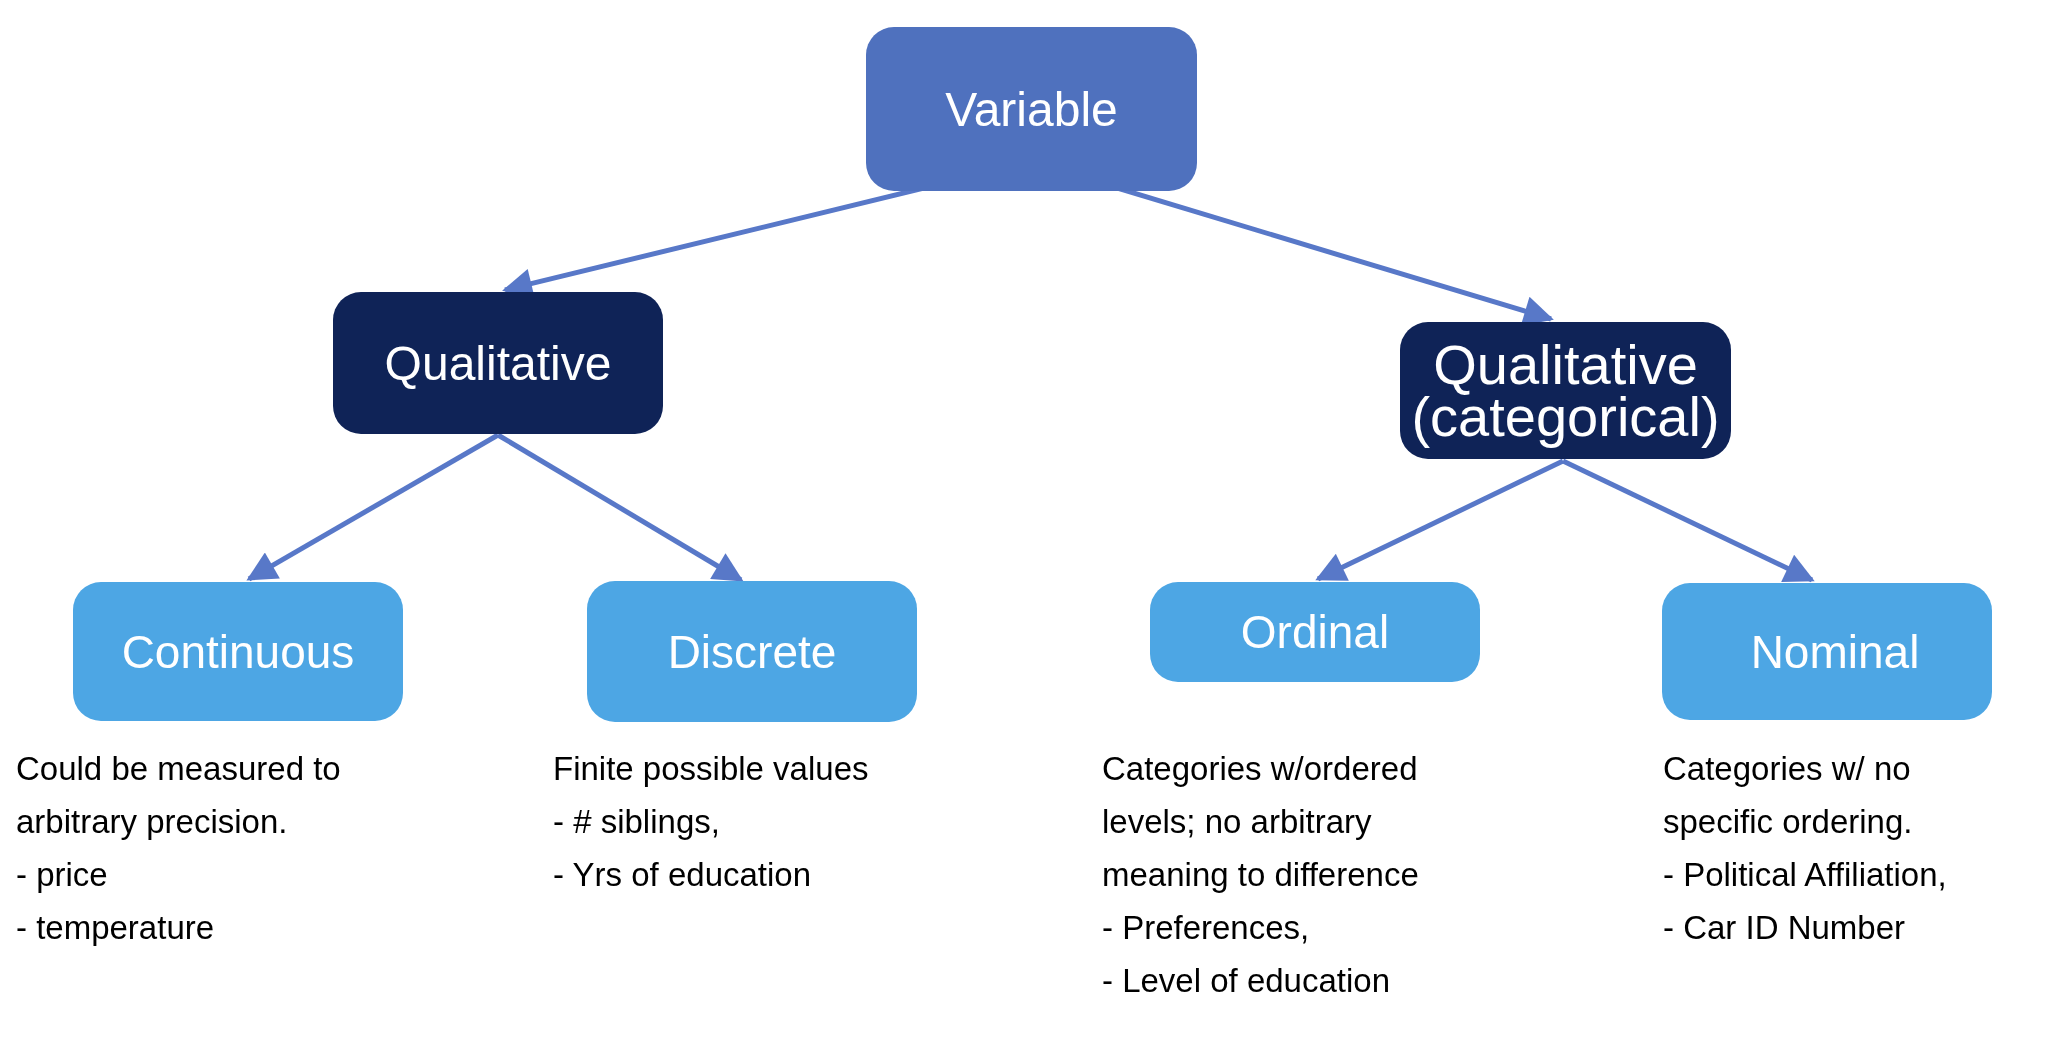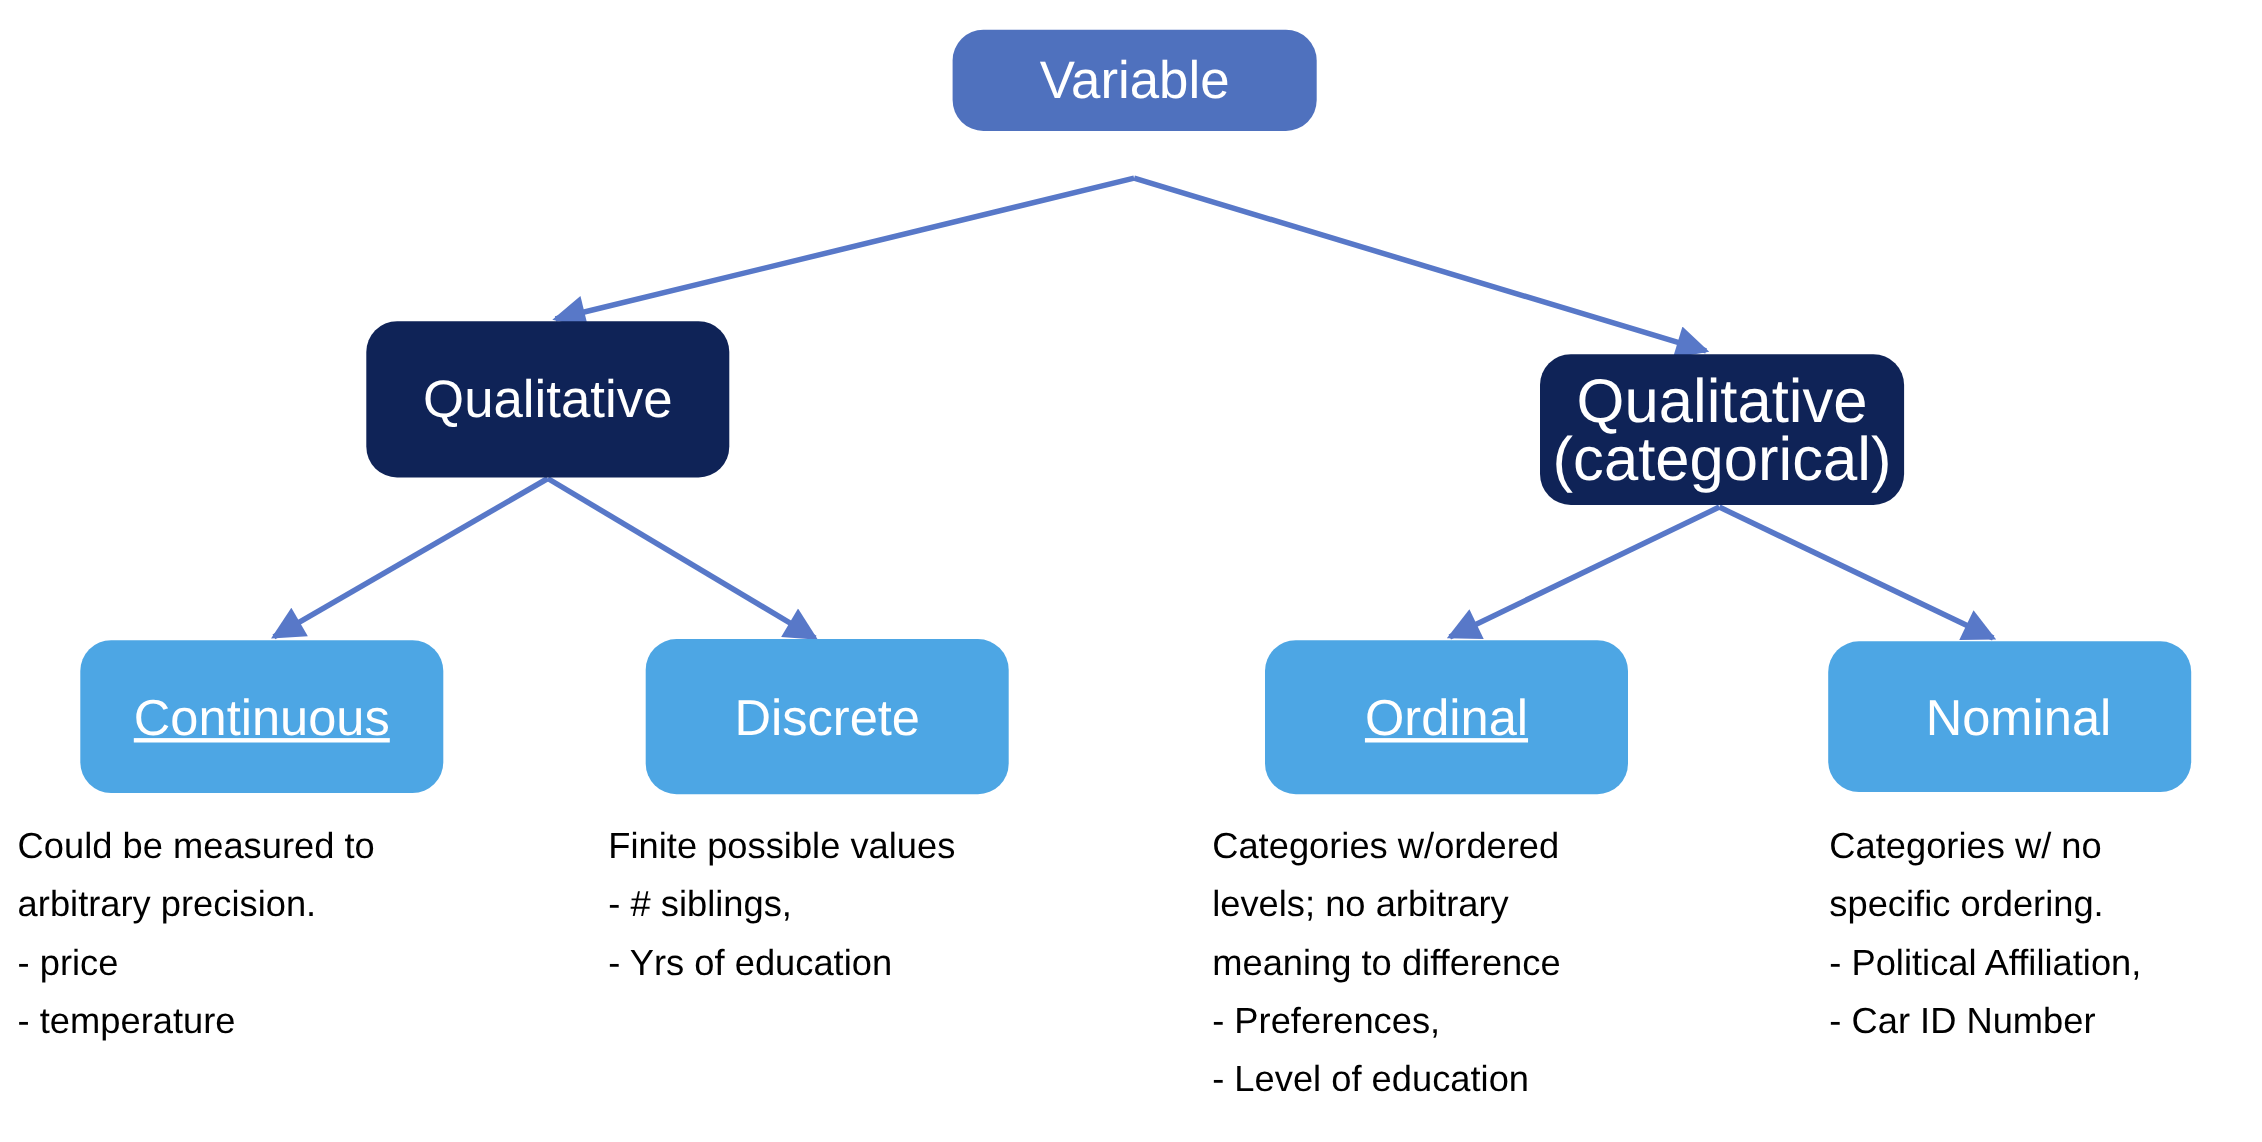--- a/index.html
+++ b/index.html
@@ -68,26 +68,26 @@
     font-size: 46px;
   }
   .desc {
     position: absolute;
     color: var(--desc-text);
     font-size: 33px;
     line-height: 53px;
     white-space: pre-line;
   }
   
-  #node-variable     { left: 866px;  top: 27px;  width: 331px; height: 92px; }
+  #node-variable     { left: 866px;  top: 27px;  width: 331px; height: 164px; }
   #node-quantitative { left: 333px;  top: 292px; width: 330px; height: 142px; }
   #node-qualitative  { left: 1400px; top: 322px; width: 331px; height: 137px; }
-  #node-continuous   { left: 73px;   top: 582px; width: 330px; height: 139px; text-decoration: underline; }
+  #node-continuous   { left: 73px;   top: 582px; width: 330px; height: 139px; }
   #node-discrete     { left: 587px;  top: 581px; width: 330px; height: 141px; }
-  #node-ordinal      { left: 1150px; top: 582px; width: 330px; height: 140px; text-decoration: underline; }
+  #node-ordinal      { left: 1150px; top: 582px; width: 330px; height: 100px; }
   #node-nominal      { left: 1662px; top: 583px; width: 330px; height: 137px; padding-left: 28px; }
   #desc-continuous   { left: 16px;   top: 742px; width: 470px; }
   #desc-discrete     { left: 553px;  top: 742px; width: 470px; }
   #desc-ordinal      { left: 1102px; top: 742px; width: 480px; }
   #desc-nominal      { left: 1663px; top: 742px; width: 400px; }
 </style>
 </head>
 <body>
 
 <div id="canvas">

